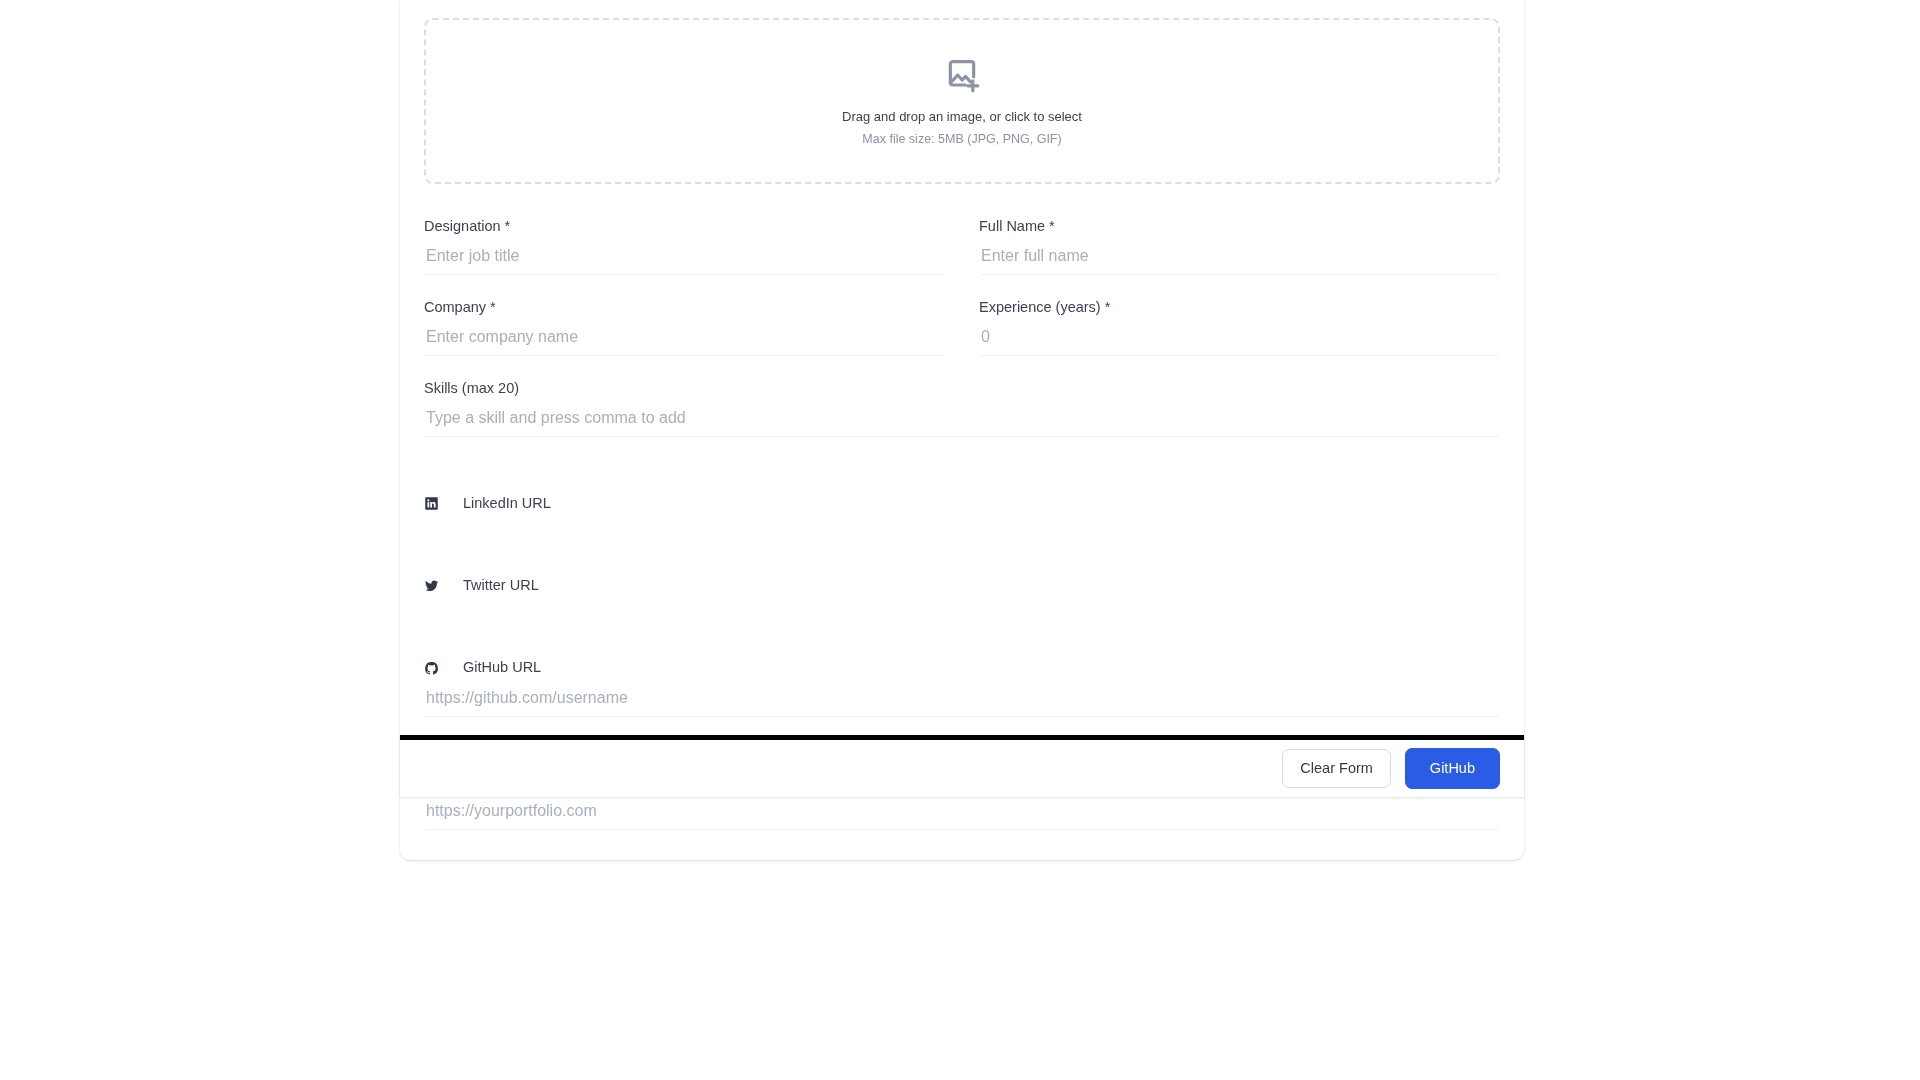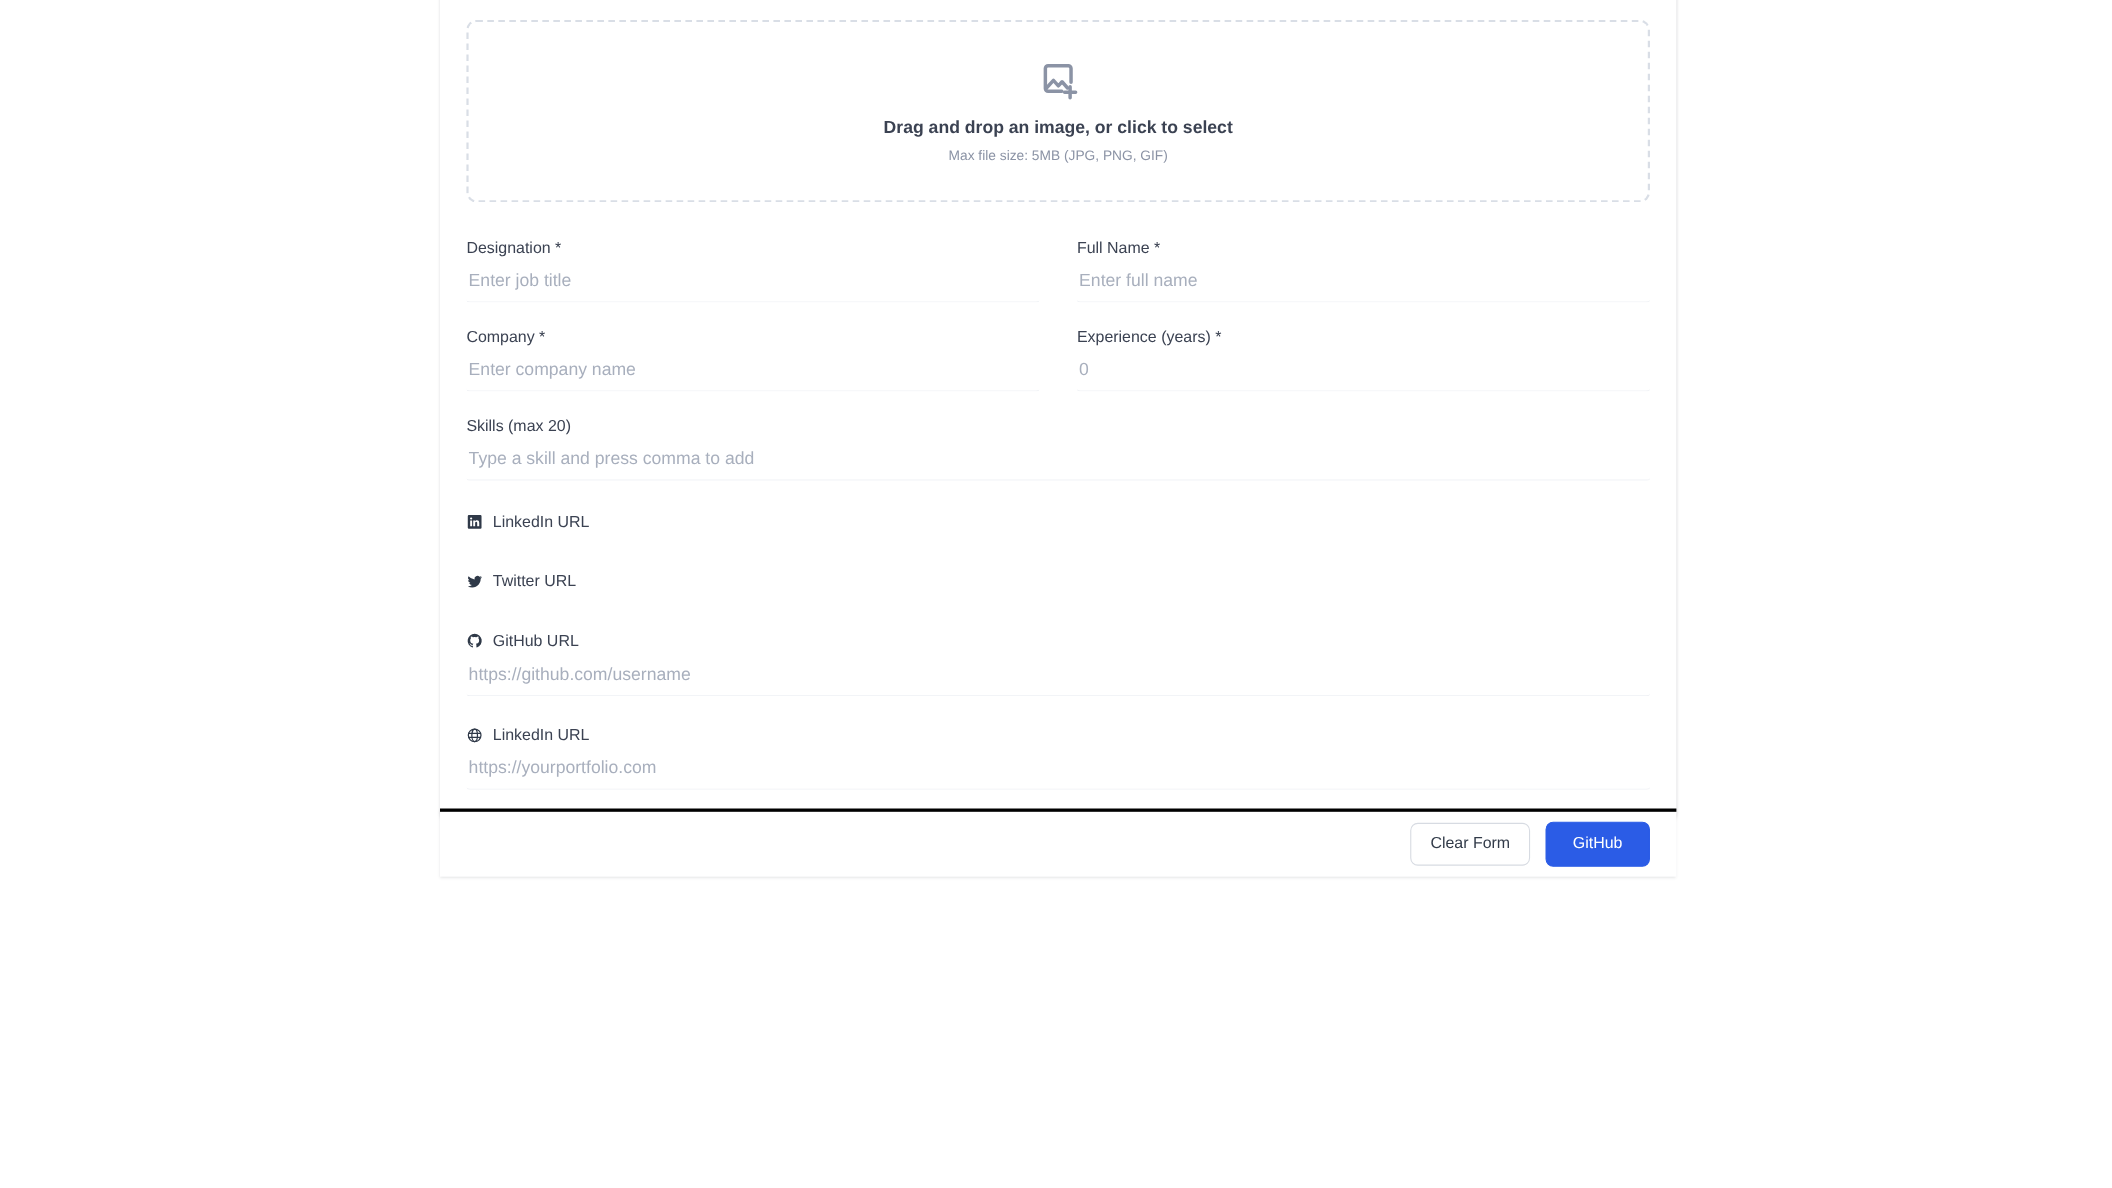--- a/index.html
+++ b/index.html
@@ -50,25 +50,24 @@
     cursor: pointer;
   }
   .dropzone-icon {
     width: 40px;
     height: 40px;
     color: #8b93a5;
     margin-bottom: 14px;
     display: block;
   }
   .dropzone-primary {
-    font-size: 16px;
+    font-size: 13px;
     color: #3b4252;
     line-height: 1.2;
     margin-bottom: 7px;
-    font-weight: bold;
   }
   .dropzone-secondary {
     font-size: 12.5px;
     color: #8b93a5;
     line-height: 1.2;
   }
 
   
   .field-grid {
     display: grid;
@@ -104,23 +103,24 @@
     color: #1f2733;
     padding: 3px 2px 9px 2px;
     outline: none;
   }
   .field-input::placeholder { color: #a8afbd; }
 
   
   .social-field { padding-top: 22px; padding-bottom: 6px; }
   .social-label-row {
     display: flex;
-    align-items: flex-start;
-    gap: 9px;
+    align-items: center;
+    gap: 24px;
     margin-bottom: 9px;
+    margin-top: 28px;
   }
   .social-icon {
     width: 15px;
     height: 15px;
     color: #2f3948;
     display: block;
     flex: none;
   }
   .social-label {
     font-size: 14.5px;
@@ -129,21 +129,21 @@
   }
 
   
   .form-footer {
     position: absolute;
     left: 400px;
     top: 735px;
     width: 1124px;
     height: 62px;
     background: #ffffff;
-    border-top: 3px solid #000000;
+    border-top: 5px solid #000000;
     box-shadow: 0 1px 3px rgba(16,24,40,0.08), 0 1px 2px rgba(16,24,40,0.05);
     display: flex;
     align-items: center;
     justify-content: flex-end;
     gap: 14px;
     padding: 0 24px;
   }
 
   .btn {
     font-family: "Liberation Sans", sans-serif;

